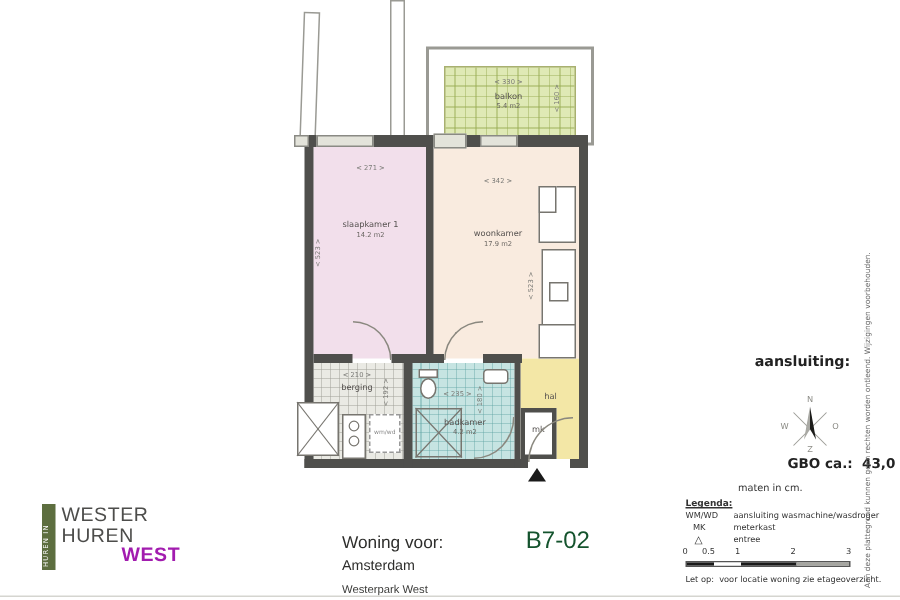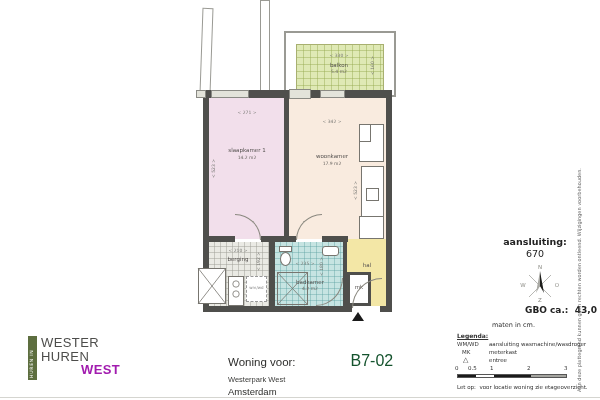--- a/index.html
+++ b/index.html
@@ -133,21 +133,20 @@
       <polygon points="540,271 544,293 540,286" fill="#1d1d1b"></polygon>
       <polygon points="540,271 536,293 540,286" fill="#a9a9a4"></polygon>
     </g>
   </svg>
   <div class="lbl" style="left:536px;top:264px;width:8px;font-size:5.5px;color:#8c8c86;">N</div>
   <div class="lbl" style="left:553px;top:282px;width:8px;font-size:5.5px;color:#8c8c86;">O</div>
   <div class="lbl" style="left:519px;top:282px;width:8px;font-size:5.5px;color:#8c8c86;">W</div>
   <div class="lbl" style="left:536px;top:297px;width:8px;font-size:5.5px;color:#8c8c86;">Z</div>
 
   <div class="lbl" style="left:480px;top:237px;width:110px;font-size:9.5px;font-weight:600;color:#222;">aansluiting:</div>
-  <div class="lbl" style="left:480px;top:249px;width:110px;font-size:9.5px;color:#222;">670</div>
   <div class="r" style="left:489px;top:305px;font-size:9px;font-weight:600;color:#222;white-space:pre;margin-left:36px;">GBO ca.:  43,0 m2</div>
   <div class="r" style="left:492px;top:321px;font-size:6.5px;color:#333;">maten in cm.</div>
 
   <div class="legend-txt" style="left:457px;top:332px;font-size:6px;font-weight:700;text-decoration:underline;">Legenda:</div>
   <div class="legend-txt" style="left:457px;top:341px;">WM/WD</div>
   <div class="legend-txt" style="left:489px;top:341px;">aansluiting wasmachine/wasdroger</div>
   <div class="legend-txt" style="left:462px;top:349px;">MK</div>
   <div class="legend-txt" style="left:489px;top:349px;">meterkast</div>
   <div class="legend-txt" style="left:463px;top:356px;font-size:7px;">△</div>
   <div class="legend-txt" style="left:489px;top:357px;">entree</div>
@@ -165,22 +164,22 @@
   </div>
   <div class="legend-txt" style="left:457px;top:384px;white-space:pre;">Let op:  voor locatie woning zie etageoverzicht.</div>
 
   <div class="r" style="left:576px;top:392px;transform-origin:0 0;transform:rotate(-90deg);width:218px;font-size:5px;color:#666;white-space:nowrap;">Aan deze plattegrond kunnen geen rechten worden ontleend. Wijzigingen voorbehouden.</div>
 
   <div class="r" style="left:228px;top:352px;">
     <div style="display:flex;align-items:baseline;gap:7px;">
       <span style="font-size:11.5px;color:#2e2e2c;font-family:'Liberation Sans',sans-serif;">Woning voor:</span>
       <span style="font-size:16px;color:#14532d;font-family:Liberation Sans, sans-serif;margin-left:48px;">B7-02</span>
     </div>
+    <div style="font-size:9.5px;color:#2e2e2c;margin-top:2px;font-family:'Liberation Sans',sans-serif;">Amsterdam</div>
     <div style="font-size:7.5px;color:#3c3c3a;margin-top:5px;font-family:'Liberation Sans',sans-serif;">Westerpark West</div>
-    <div style="font-size:9.5px;color:#2e2e2c;margin-top:2px;font-family:'Liberation Sans',sans-serif;">Amsterdam</div>
   </div>
 
   <div class="r" style="left:28px;top:336px;display:flex;">
     <div style="width:9px;height:44px;background:#5d6e3f;position:relative;">
       <span style="position:absolute;left:1px;top:42px;transform-origin:0 0;transform:rotate(-90deg);font-size:4.5px;letter-spacing:0.8px;color:#fff;white-space:nowrap;">HUREN IN</span>
     </div>
     <div style="margin-left:4px;font-family:'Liberation Sans',sans-serif;line-height:13.5px;letter-spacing:0.4px;">
       <div style="font-size:13px;color:#4d4d4b;">WESTER</div>
       <div style="font-size:13px;color:#4d4d4b;">HUREN</div>
       <div style="font-size:13px;font-weight:800;color:#a21caf;margin-left:40px;">WEST</div>

